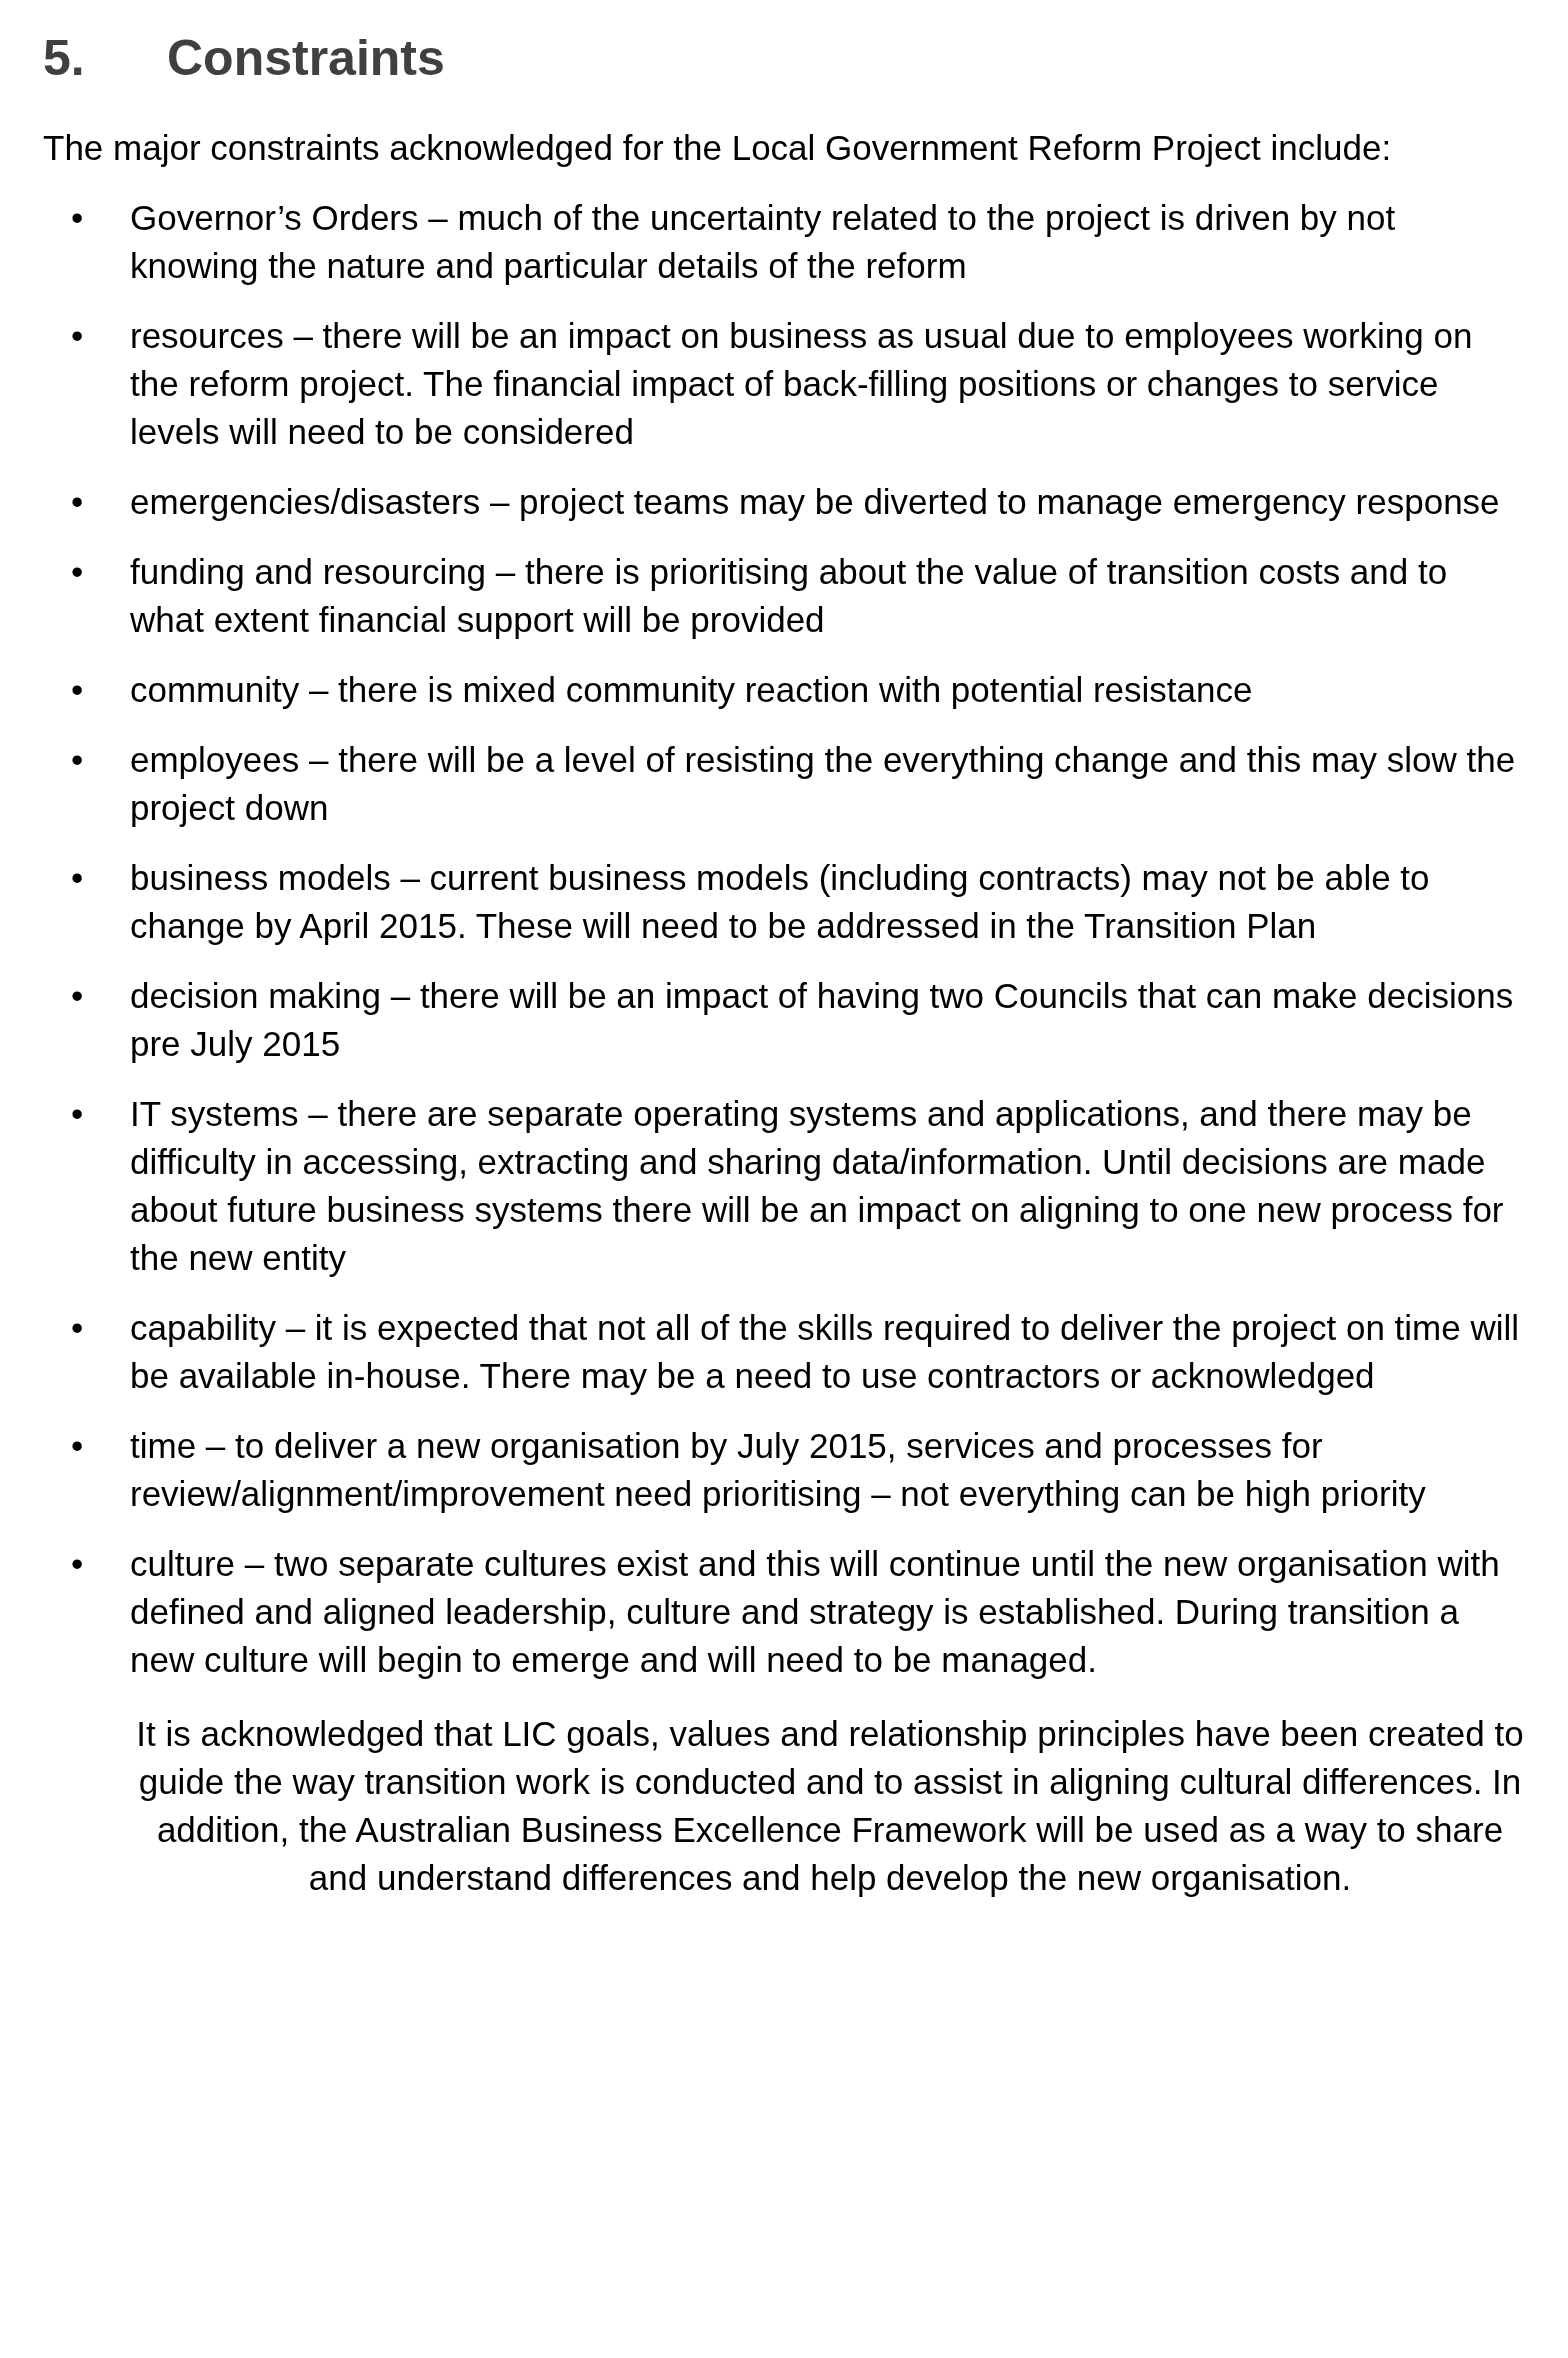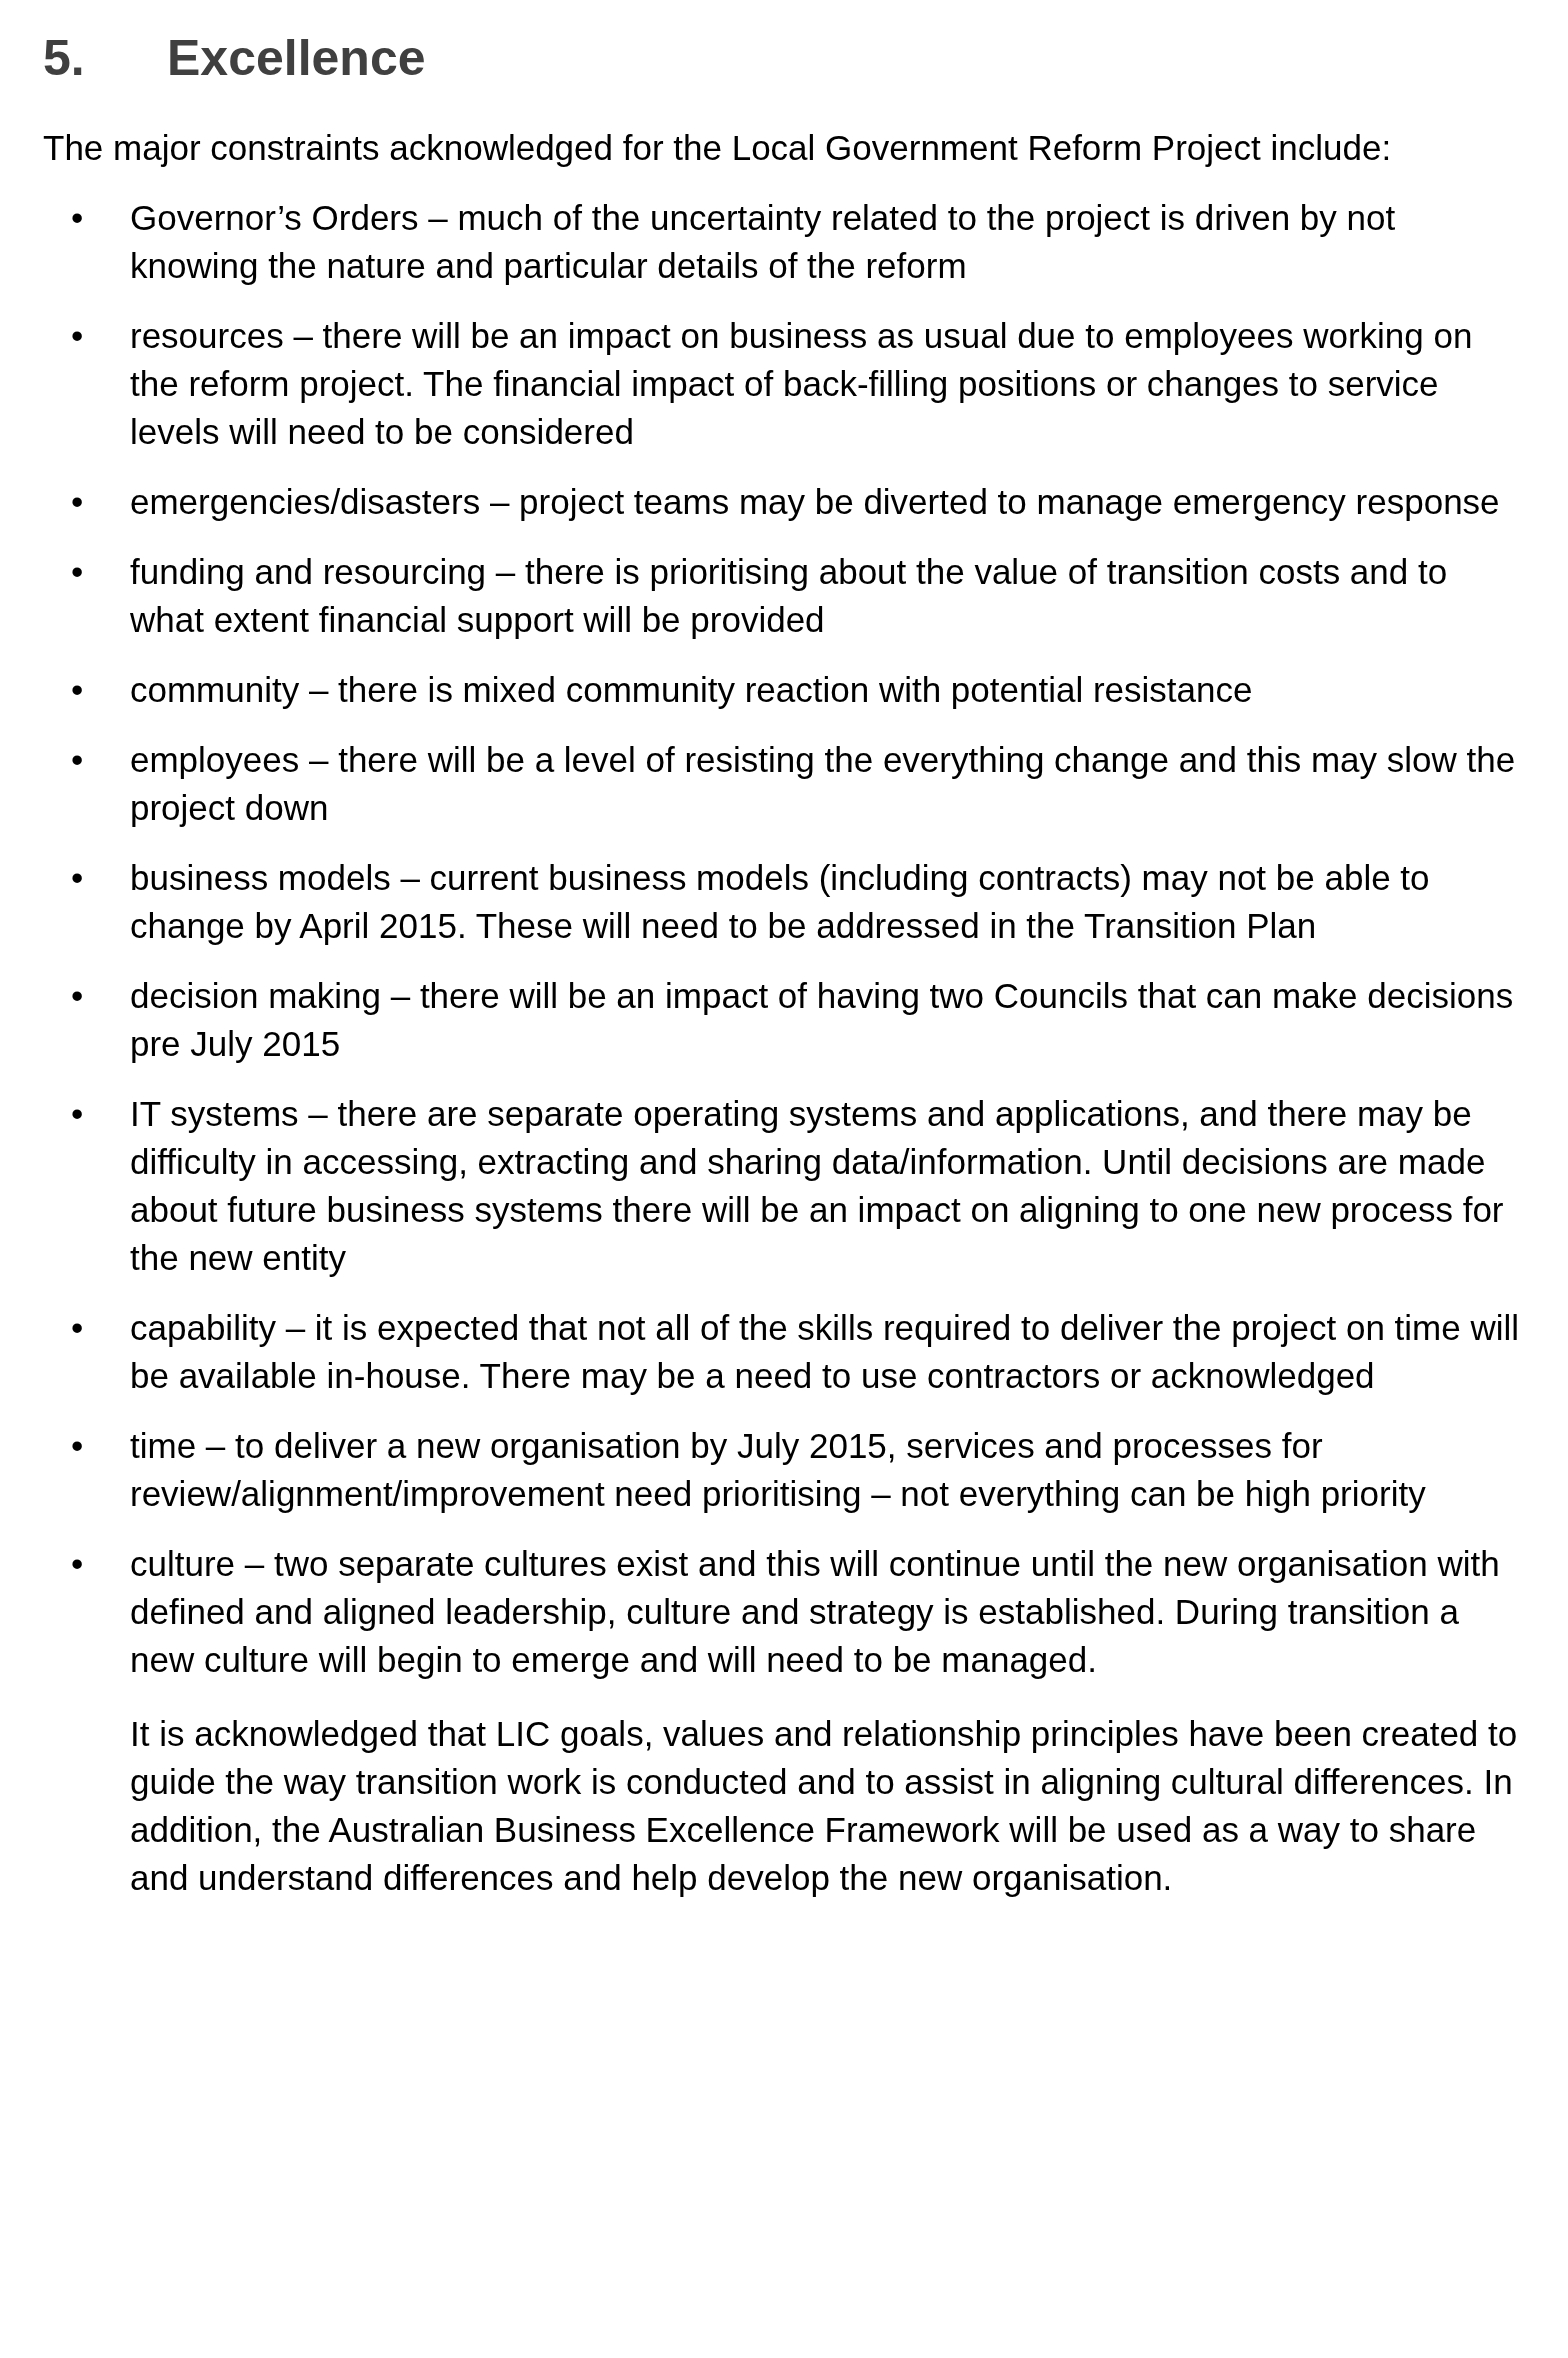--- a/index.html
+++ b/index.html
@@ -57,30 +57,31 @@
     width: 87px;
     padding-left: 28px;
   }
   .li-text {
     flex: 1 1 auto;
   }
   .closing {
     margin: 26px 0 0 87px;
     font-size: 35px;
     line-height: 48px;
+    text-align: center;
   }
 </style>
 </head>
 <body>
 
 <div class="page">
 
   <h1 class="heading">
     <span class="heading-number">5.</span>
-    <span class="heading-title">Excellence</span>
+    <span class="heading-title">Constraints</span>
   </h1>
 
   <p class="intro">The major constraints acknowledged for the Local Government Reform Project include:</p>
 
   <ul class="constraints">
     <li>
       <span class="marker">•</span>
       <span class="li-text">Governor’s Orders – much of the uncertainty related to the project is driven by not knowing the nature and particular details of the reform</span>
     </li>
     <li>

